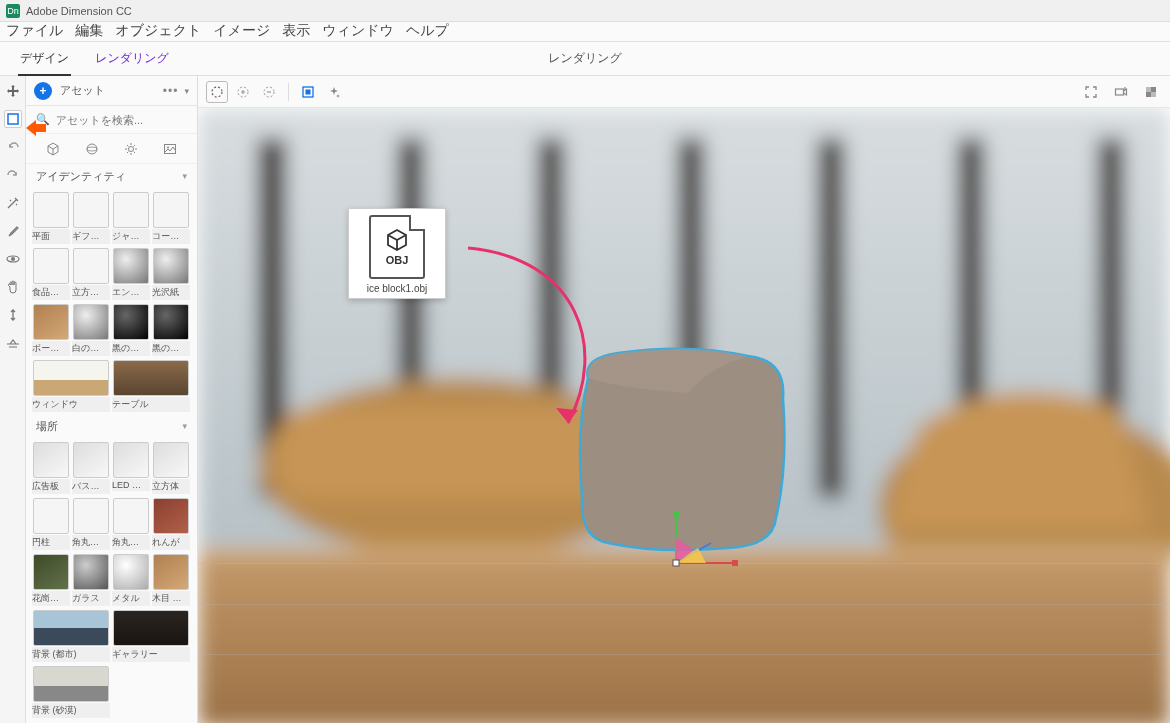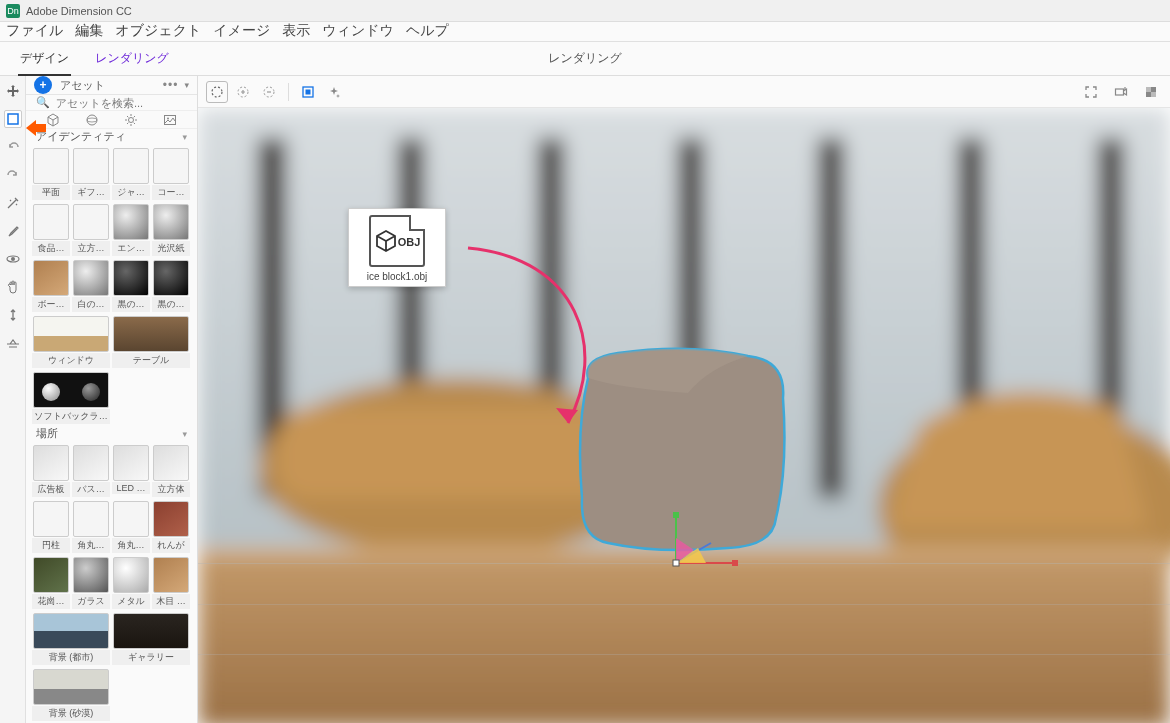--- a/index.html
+++ b/index.html
@@ -47,36 +47,36 @@
 .thumb.glass{background:radial-gradient(circle at 35% 30%,#ccc,#555)}
 .thumb.logo{background:linear-gradient(#fff 45%,#e63946 45%,#e63946 55%,#fca311 55%,#fca311 70%,#457b9d 70%,#457b9d 85%,#1d3557 85%)}
 .thumb.scene-dark{background:linear-gradient(#2a2520,#1a1510)}
 .thumb.scene-city{background:linear-gradient(#a8c5d8 50%,#3a4a5a 50%)}
 .thumb.scene-wood-table{background:linear-gradient(#f5f5f0 55%,#c9a875 55%)}
 .thumb.scene-tables{background:linear-gradient(#8a6a4a,#5a4530)}
 .thumb.scene-desert{background:linear-gradient(#d8d8d0 55%,#888 55%)}
 .thumb.spheres-dark{background:#111}
 .thumb.spheres-dark::before{content:"";position:absolute;width:18px;height:18px;border-radius:50%;background:radial-gradient(circle at 35% 30%,#fff,#888);left:8px;top:10px}
 .thumb.spheres-dark::after{content:"";position:absolute;width:18px;height:18px;border-radius:50%;background:radial-gradient(circle at 35% 30%,#999,#222);right:8px;top:10px}
-.asset-label{font-size:9px;color:#555;margin-top:1px;width:100%;text-align:center;white-space:nowrap;overflow:hidden;text-overflow:ellipsis;background:#efefef;padding:1px 0}
+.asset-label{font-size:9px;color:#555;margin-top:1px;width:100%;text-align:left;white-space:nowrap;overflow:hidden;text-overflow:ellipsis;background:#efefef;padding:1px 0}
 .canvas{flex:1;position:relative;background:#fff;overflow:hidden}
 .canvas-toolbar{height:32px;display:flex;align-items:center;padding:0 8px;gap:4px;position:absolute;top:0;left:0;right:0;z-index:5;background:#fafafa;border-bottom:1px solid #e5e5e5}
 .ct-btn{width:22px;height:22px;display:flex;align-items:center;justify-content:center;color:#777;cursor:pointer;border-radius:3px}
 .ct-btn.active{border:1px solid #bbb}
 .ct-sep{width:1px;height:18px;background:#ddd;margin:0 4px}
 .ct-right{margin-left:auto;display:flex;gap:8px}
 .viewport{position:absolute;top:32px;left:0;right:0;bottom:0;overflow:hidden}
 .bg-image{position:absolute;inset:0}
 .ground-plane{position:absolute;left:0;right:0;bottom:0;height:160px;border-top:1px solid rgba(180,180,180,0.4)}
 .ground-plane::before,.ground-plane::after{content:"";position:absolute;left:0;right:0;height:1px;background:rgba(180,180,180,0.3)}
 .ground-plane::before{top:40px}
 .ground-plane::after{top:90px}
 .ice-block{position:absolute;left:370px;top:230px;width:230px;height:220px}
 .file-drag{position:absolute;left:150px;top:100px;width:98px;background:#fff;border:1px solid #ccc;text-align:center;padding:6px 4px 4px;box-shadow:0 2px 6px rgba(0,0,0,0.2)}
-.obj-icon{width:56px;height:52px;margin:0 auto 4px;border:2px solid #555;border-radius:3px;position:relative;display:flex;align-items:center;justify-content:center}
+.obj-icon{width:56px;height:64px;margin:0 auto 4px;border:2px solid #555;border-radius:3px;position:relative;display:flex;flex-direction:column;align-items:center;justify-content:center}
 .obj-icon::before{content:"";position:absolute;top:-2px;right:-2px;width:14px;height:14px;background:#fff;border-left:2px solid #555;border-bottom:2px solid #555}
 .obj-cube{width:24px;height:24px}
 .obj-text{font-size:11px;font-weight:bold;margin-top:2px}
 .file-name{font-size:10px;color:#444;margin-top:2px}
 .drag-arrow{position:absolute;left:240px;top:130px;width:200px;height:200px;pointer-events:none}
 .gizmo{position:absolute;left:468px;top:400px;width:80px;height:70px;pointer-events:none}
 </style>
 </head>
 <body>
 
@@ -252,24 +252,20 @@
           <div class="thumb black"></div>
           <div class="asset-label">黒の…</div>
         </div>
       <div class="asset-item wide">
           <div class="thumb scene-wood-table"></div>
           <div class="asset-label">ウィンドウ</div>
         </div>
       <div class="asset-item wide">
           <div class="thumb scene-tables"></div>
           <div class="asset-label">テーブル</div>
-        </div>
-      <div class="asset-item wide">
-          <div class="thumb spheres-dark"></div>
-          <div class="asset-label">ソフトバックラ…</div>
         </div>
     </div>
 
     <div class="section-header">
       <span>場所</span>
         <span class="chev">▾</span>
     </div>
     <div class="asset-grid">
       <div class="asset-item">
           <div class="thumb"></div>

